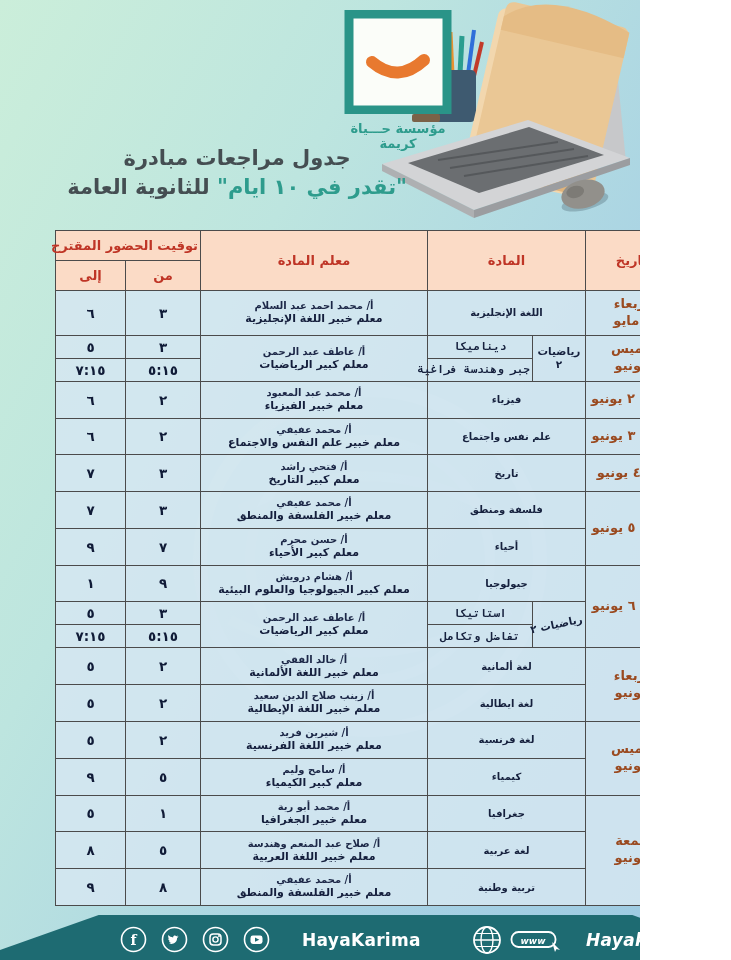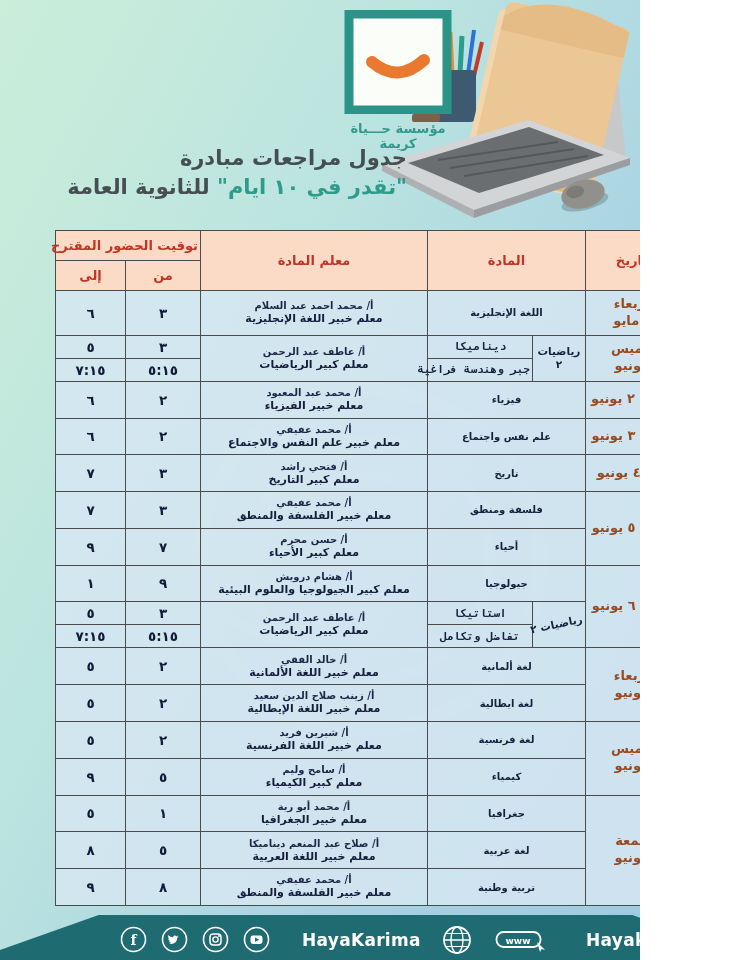--- a/index.html
+++ b/index.html
@@ -2,21 +2,21 @@
 <html lang="ar"><head>
 <meta charset="utf-8">
 <style>
   html,body{margin:0;padding:0;}
   .page{position:relative;width:640px;height:960px;overflow:hidden;
     font-family:"DejaVu Sans",sans-serif;
     background:linear-gradient(118deg,#cbeeda 0%,#bde5df 34%,#a8d2e4 72%,#9ecbe2 100%);}
   
   .logo-wrap{position:absolute;top:10px;left:336px;width:124px;text-align:center;}
   .org-name{margin-top:3px;color:#2e9c8d;font-size:13px;font-weight:bold;direction:rtl;}
-  .title-block{position:absolute;top:144px;right:233px;direction:rtl;text-align:right;}
+  .title-block{position:absolute;top:144px;right:233px;direction:rtl;text-align:center;}
   .title-line1{font-size:21px;font-weight:bold;color:#454e52;line-height:1.4;}
   .title-line2{font-size:21px;font-weight:bold;color:#454e52;line-height:1.4;}
   .title-highlight{color:#2e9c8d;}
   .illustration{position:absolute;top:2px;right:0;}
   
   .watermark{position:absolute;top:360px;left:170px;opacity:.30;pointer-events:none;}
   
   .sched{position:absolute;top:230px;left:55px;width:632px;height:676px;
     border-collapse:collapse;table-layout:fixed;direction:rtl;}
   .sched td,.sched th{border:1px solid #4b4b4b;text-align:center;vertical-align:middle;padding:1px 2px;}
@@ -33,21 +33,21 @@
   .t-teacher .tt{display:block;font-size:11px;font-weight:800;color:#141e3c;white-space:nowrap;}
   .t-time{font-size:13.5px;font-weight:800;color:#101b37;}
   .timing-th{font-size:12.5px;white-space:nowrap;}
   
   .footer{position:absolute;bottom:0;left:0;width:731px;height:45px;background:#1e6b72;
     clip-path:polygon(13.5% 0,86.5% 0,100% 78%,100% 100%,0 100%,0 78%);
     display:flex;align-items:center;justify-content:space-between;direction:ltr;
     padding:4px 28px 0 120px;box-sizing:border-box;}
   .soc{display:flex;align-items:center;gap:14px;}
   .handle{color:#fff;font-weight:800;font-size:17px;margin-left:18px;letter-spacing:.3px;}
-  .right-cluster{display:flex;align-items:center;gap:21px;}
+  .right-cluster{display:flex;align-items:center;gap:6px;font-style:italic;}
 </style>
 </head>
 <body>
 
 <div class="page">
 
   <svg class="illustration" width="262" height="222" viewBox="0 0 262 222">
 
     <g>
       <line x1="66" y1="72" x2="60" y2="36" stroke="#d94f2f" stroke-width="5"></line>
@@ -269,21 +269,21 @@
         <td class="t-teacher">
             <span class="nm">أ/ محمد أبو رية</span>
             <span class="tt">معلم خبير الجغرافيا</span>
           </td>
         <td class="t-time">١</td>
         <td class="t-time">٥</td>
       </tr>
       <tr>
         <td colspan="2" class="t-sub">لغة عربية</td>
         <td class="t-teacher">
-            <span class="nm">أ/ صلاح عبد المنعم ديناميكا</span>
+            <span class="nm">أ/ صلاح عبد المنعم وهندسة</span>
             <span class="tt">معلم خبير اللغة العربية</span>
           </td>
         <td class="t-time">٥</td>
         <td class="t-time">٨</td>
       </tr>
       <tr>
         <td colspan="2" class="t-sub">تربية وطنية</td>
         <td class="t-teacher">
             <span class="nm">أ/ محمد عفيفي</span>
             <span class="tt">معلم خبير الفلسفة والمنطق</span>

